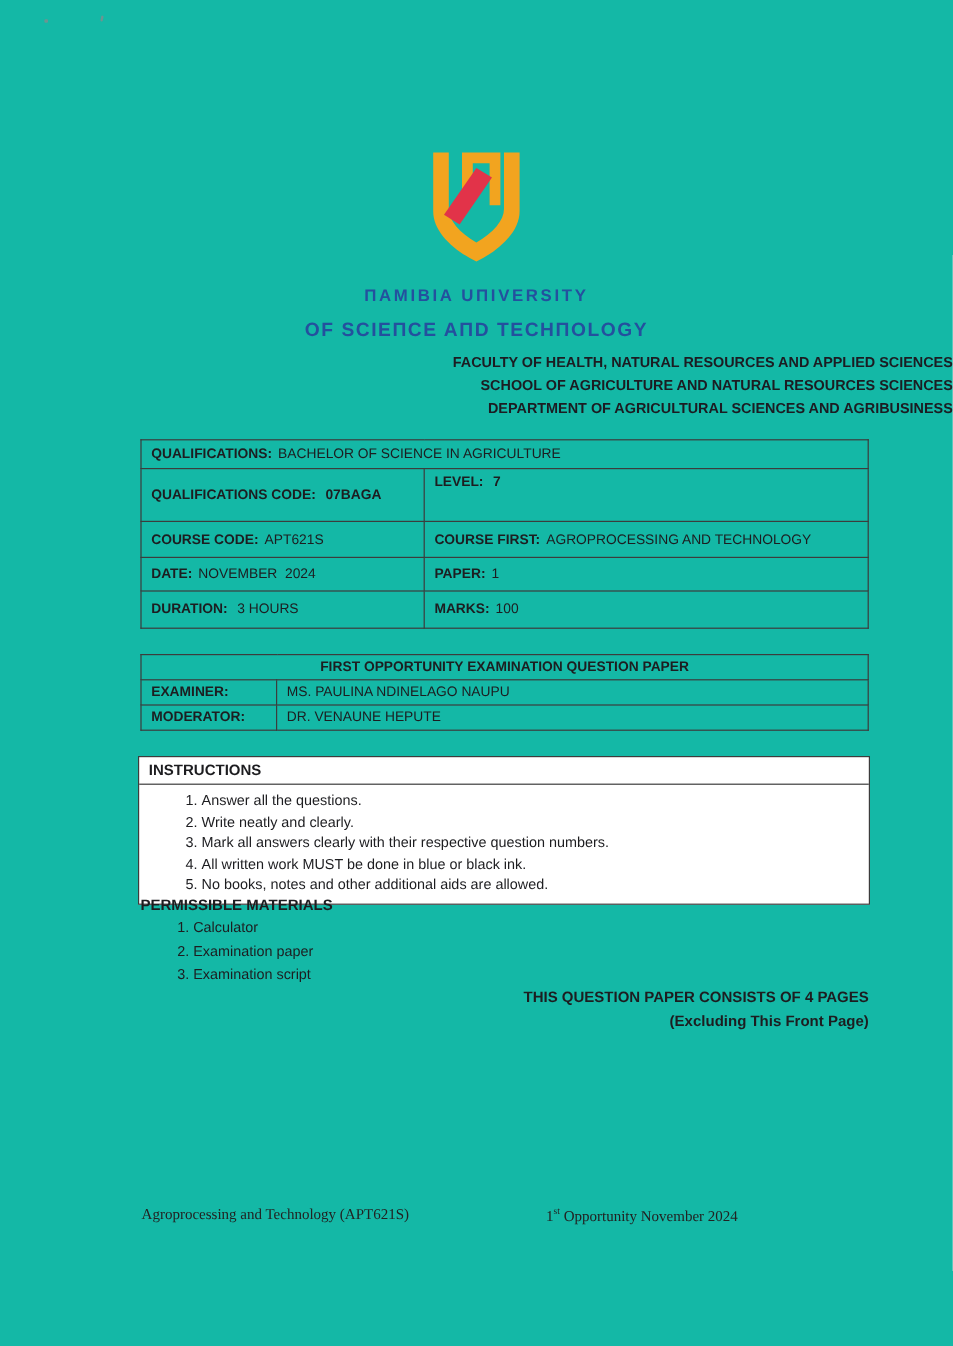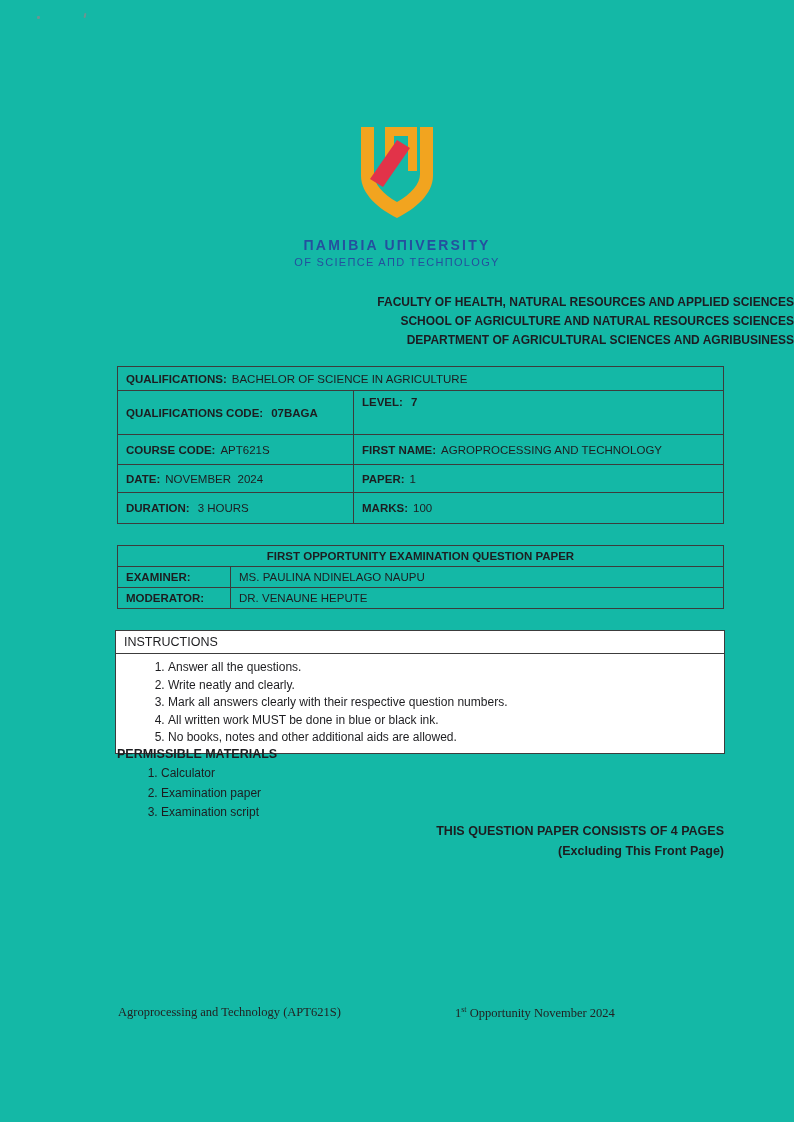--- a/index.html
+++ b/index.html
@@ -12,21 +12,21 @@
   .speck { position:absolute; background:#8a8a8a; border-radius:1px; opacity:.75; }
   .speck-1 { left:37px; top:16px; width:3px; height:3px; }
   .speck-2 { left:84px; top:13px; width:2px; height:5px; transform:rotate(12deg); }
 
   .logo-block { position:absolute; top:124px; left:0; width:794px; text-align:center; }
   .logo-block svg { display:inline-block; }
   .wordmark1 {
     margin-top:9px; font-size:14px; font-weight:bold; letter-spacing:2.2px;
   }
   .wordmark2 {
-    margin-top:3px; font-size:11px; font-weight:400; letter-spacing:1.3px;
+    margin-top:13px; font-size:16px; font-weight:700; letter-spacing:1.3px;
   }
 
   .faculty {
     position:absolute; top:293px; left:0; width:794px; text-align:right;
     font-size:12px; font-weight:bold; line-height:19px; color:#1c1c22;
   }
 
   table { border-collapse:collapse; table-layout:fixed; }
   td { border:1.4px solid #3c3c3c; padding:2px 8px; font-size:11.5px; vertical-align:middle; }
   .lbl { font-weight:bold; }
@@ -45,21 +45,21 @@
   .exam-table { position:absolute; top:545px; left:117px; width:607px; }
   .exam-table col.c1 { width:113px; }
   .exam-table td { height:21px; }
   .exam-title { text-align:center; font-weight:bold; height:22px; }
 
   .instructions-box {
     position:absolute; top:630px; left:115px; width:610px;
     border:1.5px solid #3c3c3c; background:#fff;
   }
   .instructions-title {
-    font-size:12.5px; font-weight:normal; padding:4px 8px 4px 8px;
+    font-size:12.5px; font-weight:bold; padding:4px 8px 4px 8px;
     border-bottom:1.4px solid #3c3c3c;
   }
   .instructions-box ol {
     margin:5px 0 6px 0; padding-left:52px; font-size:12px; line-height:17.6px;
     list-style:decimal;
   }
   .materials-title {
     position:absolute; top:747px; left:117px; font-size:12.5px; font-weight:bold;
   }
   .materials-list {
@@ -122,21 +122,21 @@
       </td>
       <td class="cell-top">
         <span class="lbl">LEVEL:</span><span class="val-b">7</span>
       </td>
     </tr>
     <tr class="r3">
       <td>
         <span class="lbl">COURSE CODE:</span><span class="val">APT621S</span>
       </td>
       <td>
-        <span class="lbl">FIRST NAME:</span><span class="val">AGROPROCESSING AND TECHNOLOGY</span>
+        <span class="lbl">COURSE FIRST:</span><span class="val">AGROPROCESSING AND TECHNOLOGY</span>
       </td>
     </tr>
     <tr class="r4">
       <td>
         <span class="lbl">DATE:</span><span class="val">NOVEMBER  2024</span>
       </td>
       <td>
         <span class="lbl">PAPER:</span><span class="val">1</span>
       </td>
     </tr>

